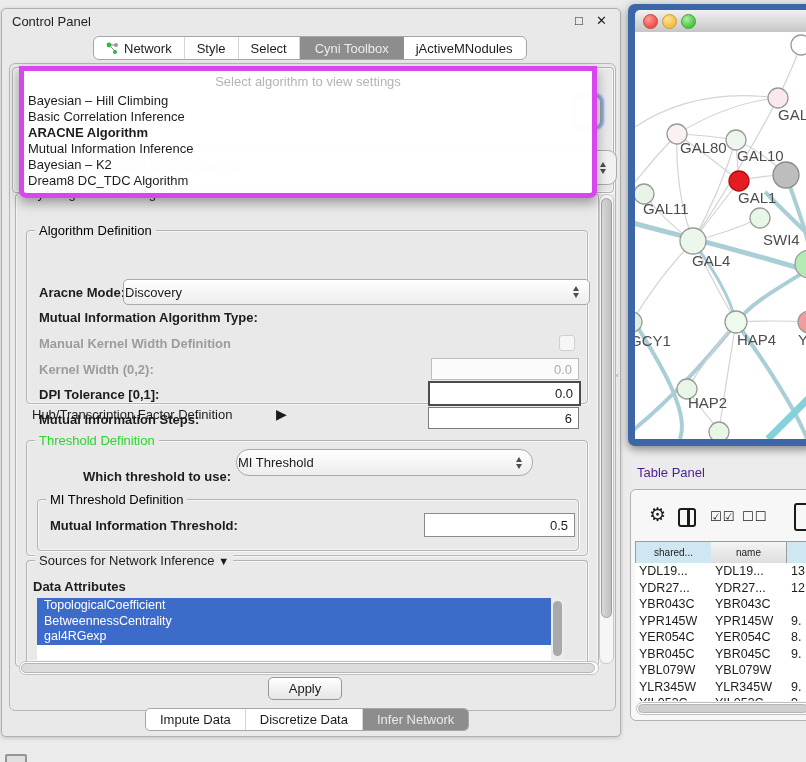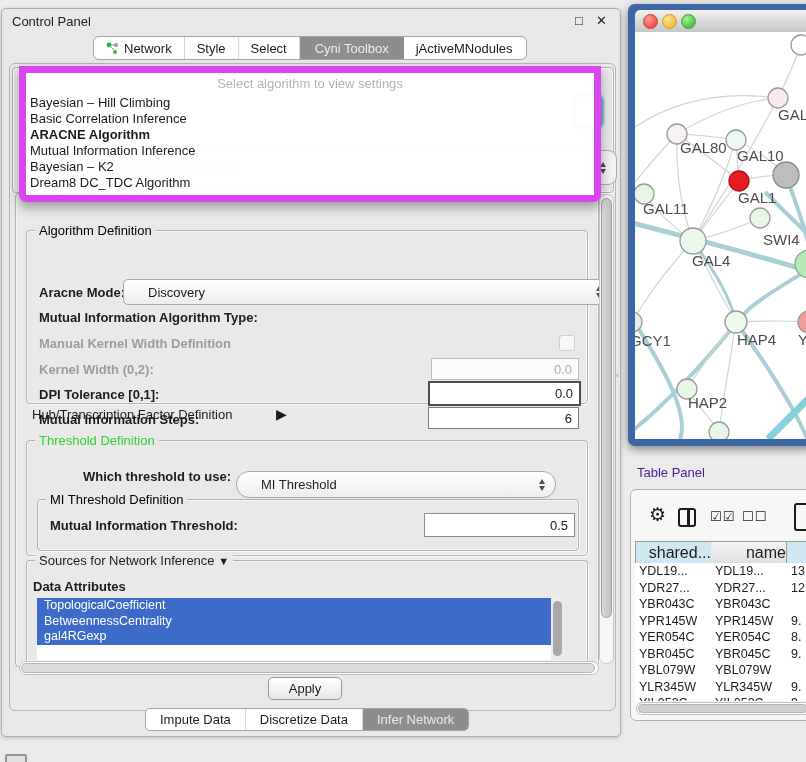--- a/index.html
+++ b/index.html
@@ -22,31 +22,31 @@
   .tab:last-child{border-right:none;}
   .tab.sel{background:#8d8d8d;color:#ececec;border-right:none;}
   
   .groupbox{border:1px solid #b3b3b3;border-radius:4px;
             box-shadow:inset 0 0 0 1px rgba(255,255,255,.55),1px 1px 0 rgba(255,255,255,.7);}
   .grouptitle{position:absolute;top:-8px;left:8px;background:#e9e9e9;padding:0 4px;font-size:13px;}
   .t-blue{color:#000000;}
   .t-green{color:#2fd32f;}
   
   .combo{background:linear-gradient(#ffffff,#ededed);border:1px solid #a9a9a9;border-radius:5px;
-         display:flex;align-items:center;padding-left:24px;font-size:13px;position:absolute;}
+         display:flex;align-items:center;padding-left:1px;font-size:13px;position:absolute;}
   .spin{position:absolute;right:9px;top:50%;transform:translateY(-50%);width:7px;height:12px;}
   .spin:before,.spin:after{content:"";position:absolute;left:0;border-left:3.5px solid transparent;
          border-right:3.5px solid transparent;}
   .spin:before{top:0;border-bottom:5px solid #4d4d4d;}
   .spin:after{bottom:0;border-top:5px solid #4d4d4d;}
   .field{position:absolute;background:#fff;font-size:13px;display:flex;align-items:center;
          justify-content:flex-end;padding-right:6px;}
   
   .popup{left:17px;top:57px;width:568px;height:122px;background:rgba(255,255,255,.97);
-         border:7px solid #d946ef;border-radius:0 0 7px 7px;box-shadow:0 5px 12px rgba(0,0,0,.35);z-index:40;}
+         border:5px solid #d946ef;border-radius:0 0 7px 7px;box-shadow:0 5px 12px rgba(0,0,0,.35);z-index:40;}
   .popup .prompt{position:absolute;top:3px;left:0;width:100%;text-align:center;color:#b3b3b3;font-size:13px;}
   .pitem{position:absolute;left:4px;font-size:13px;white-space:nowrap;}
   
   .attr-item{height:15.5px;line-height:15.5px;background:#3d6bca;color:#fff;font-size:12.5px;padding-left:7px;}
   
   .vtrack{background:#f6f6f6;border:1px solid #c9c9c9;border-radius:7px;}
   .vthumb{background:linear-gradient(90deg,#d8d8d8,#bfbfbf);border:1px solid #9f9f9f;border-radius:6px;}
   .htrack{background:#fdfdfd;border:1px solid #c0c0c0;border-radius:7px;}
   .hthumb{background:#dcdcdc;border:1px solid #b5b5b5;border-radius:6px;}
   
@@ -61,22 +61,22 @@
   .netframe{left:628px;top:4px;width:185px;height:442px;background:#3c66a6;border-radius:7px 0 0 7px;
             box-shadow:0 3px 10px rgba(0,0,0,.45);}
   .nettitle{left:7px;top:6px;right:0;height:22px;background:linear-gradient(#f1f1f1,#c6c6c6);
             border-bottom:1px solid #8f8f8f;border-radius:5px 0 0 0;}
   .light{position:absolute;top:4px;width:13px;height:13px;border-radius:50%;}
   .netcanvas{left:7px;top:28px;right:0;height:407px;background:#fff;overflow:hidden;}
   
   .tp-box{left:630px;top:489px;width:190px;height:230px;background:#f7f7f7;border:1px solid #b2b2b2;
           border-radius:6px;}
   .th-cell{position:absolute;top:0;height:21px;border-right:1px solid #9c9c9c;border-top:1px solid #9c9c9c;
-           border-bottom:1px solid #9c9c9c;display:flex;align-items:center;justify-content:flex-end;
-           font-size:16px;}
+           border-bottom:1px solid #9c9c9c;display:flex;align-items:center;justify-content:center;
+           font-size:10px;}
   .tb-cell{font-size:12.5px;white-space:nowrap;overflow:hidden;}
   .trow{position:absolute;left:0;width:100%;height:16.5px;display:flex;align-items:center;background:#fff;}
   .ck{display:inline-block;font-size:13px;color:#1a1a1a;letter-spacing:1px;}
 </style>
 </head>
 <body>
 
 <div class="abs cp-window">
 
   <span class="abs cp-title nowrap">Control Panel</span>
@@ -161,21 +161,21 @@
       </div>
     </div>
 
     <span class="abs nowrap" style="left:16px;top:213px;">Hub/Transcription Factor Definition</span>
     <span class="abs" style="left:260px;top:212px;font-size:14px;">▶</span>
 
     <div class="abs groupbox" style="left:10px;top:246px;width:560px;height:114px;">
       <span class="grouptitle t-green nowrap">Threshold Definition</span>
 
       <span class="abs bold nowrap" style="left:56px;top:28px;">Which threshold to use:</span>
-      <div class="combo" style="left:209px;top:30px;width:294px;height:25px;border-radius:13px;">
+      <div class="combo" style="left:209px;top:8px;width:294px;height:25px;border-radius:13px;">
         <span class="nowrap">MI Threshold</span>
         <span class="spin"></span>
       </div>
 
       <div class="abs groupbox" style="left:10px;top:58px;width:540px;height:50px;">
         <span class="grouptitle t-blue nowrap">MI Threshold Definition</span>
         <span class="abs bold nowrap" style="left:12px;top:18px;">Mutual Information Threshold:</span>
         <div class="field" style="left:386px;top:13px;width:143px;height:22px;border:1px solid #8b8b8b;">
           <span>0.5</span>
         </div>

